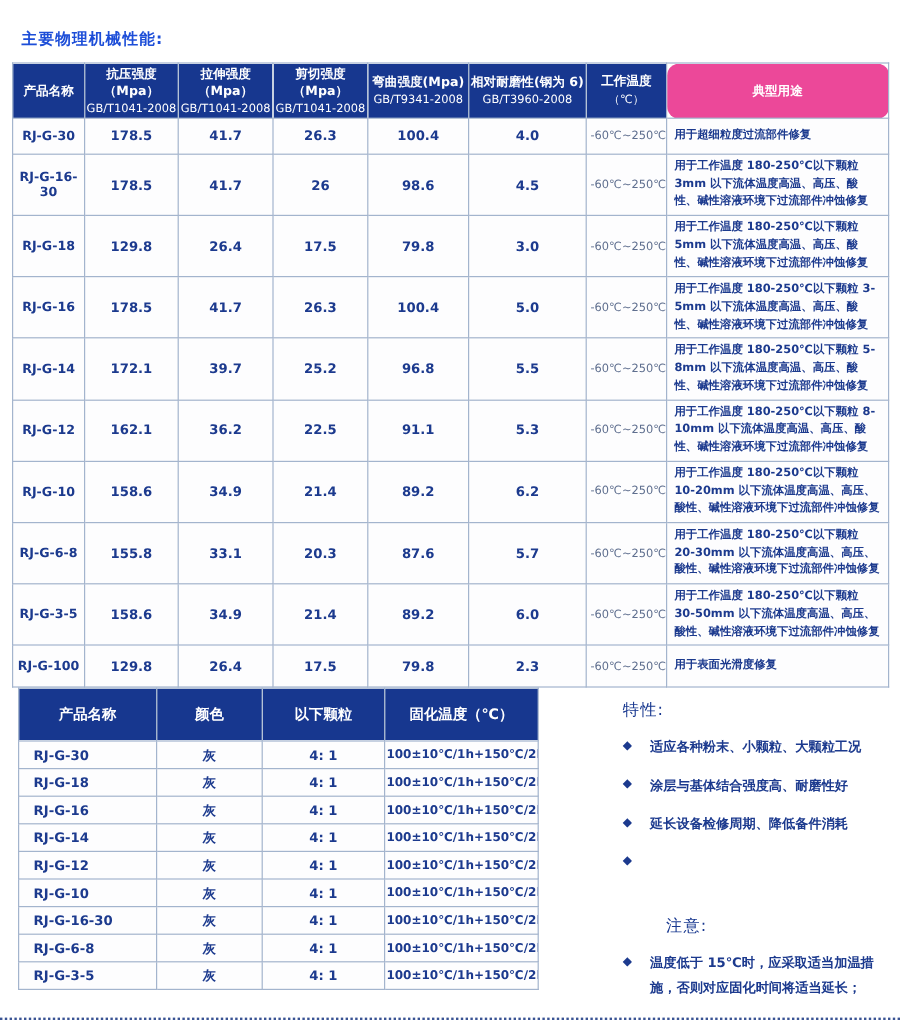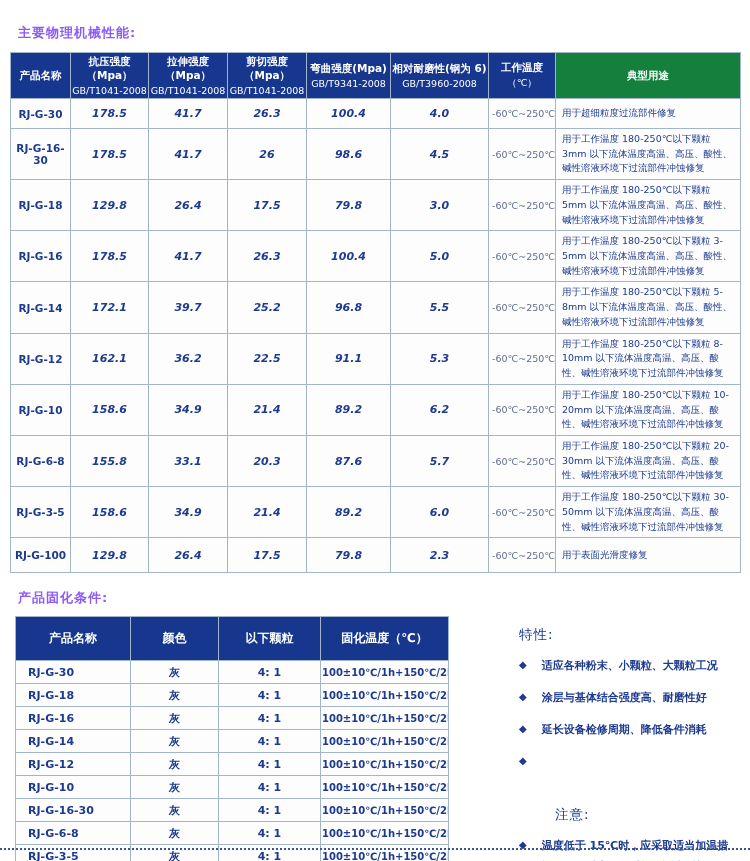--- a/index.html
+++ b/index.html
@@ -1,36 +1,36 @@
 <!DOCTYPE html>
 <html><head>
 <meta charset="utf-8">
 <style>
   * { box-sizing: border-box; }
   html, body { margin: 0; padding: 0; background: #ffffff; }
   body { font-family: "DejaVu Sans", sans-serif; }
   .page { position: relative; width: 750px; height: 861px; background: #ffffff; overflow: hidden; }
 
-  .section-title { color: #8b5cf6; font-weight: bold; font-size: 13px; letter-spacing: 1px; }
+  .section-title { color: #1d4ed8; font-weight: bold; font-size: 13px; letter-spacing: 1px; }
   .title1 { margin: 24px 0 10px 18px; }
   .title2 { margin: 16px 0 9px 18px; }
 
   table { border-collapse: collapse; table-layout: fixed; }
   td, th { border: 1px solid #a3b4cd; overflow: hidden; }
 
   
   .t1 { margin-left: 10px; width: 730px; }
   .t1 th { background: #17378f; color: #ffffff; font-size: 10.5px; font-weight: bold; text-align: center; height: 42px; padding: 2px 1px; }
-  .t1 th.hdr-alt { background: #15803d; }
+  .t1 th.hdr-alt { background: #ec4899; border-radius: 10px; }
   .t1 th .l2 { font-size: 9.5px; font-weight: normal; margin-top: 2px; }
   .t1 td { background: #fdfdfe; }
   .t1 td.name { color: #1c3a8e; font-weight: bold; font-size: 10.5px; text-align: center; }
-  .t1 td.num  { color: #1c3a8e; font-weight: bold; font-size: 11px; text-align: center; font-style: italic; }
+  .t1 td.num  { color: #1c3a8e; font-weight: bold; font-size: 11px; text-align: center; }
   .t1 td.temp { color: #5f6f8f; font-weight: normal; font-size: 9.5px; text-align: right; padding: 0; }
-  .t1 td.use  { color: #1c3a8e; font-weight: normal; font-size: 9.5px; text-align: left; padding: 3px 6px; line-height: 1.55; }
+  .t1 td.use  { color: #1c3a8e; font-weight: bold; font-size: 9.5px; text-align: left; padding: 3px 6px; line-height: 1.55; }
 
   
   .section2 { display: flex; align-items: flex-start; }
 
   
   .t2 { margin-left: 15px; width: 433px; }
   .t2 th { background: #17378f; color: #ffffff; font-size: 12px; font-weight: bold; text-align: center; height: 44px; }
   .t2 td { background: #fdfdfe; height: 23px; }
   .t2 td.name { color: #1c3a8e; font-weight: bold; font-size: 11px; text-align: left; padding-left: 12px; }
   .t2 td.c    { color: #1c3a8e; font-weight: bold; font-size: 11px; text-align: center; }
@@ -196,21 +196,20 @@
         <td class="num">26.4</td>
         <td class="num">17.5</td>
         <td class="num">79.8</td>
         <td class="num">2.3</td>
         <td class="temp">-60℃~250℃</td>
         <td class="use">用于表面光滑度修复</td>
       </tr>
     </tbody>
   </table>
 
-  <div class="section-title title2">产品固化条件:</div>
 
   <div class="section2">
 
     <table class="t2">
       <colgroup>
         <col style="width:115px">
           <col style="width:88px">
           <col style="width:102px">
           <col style="width:128px">
       </colgroup>

